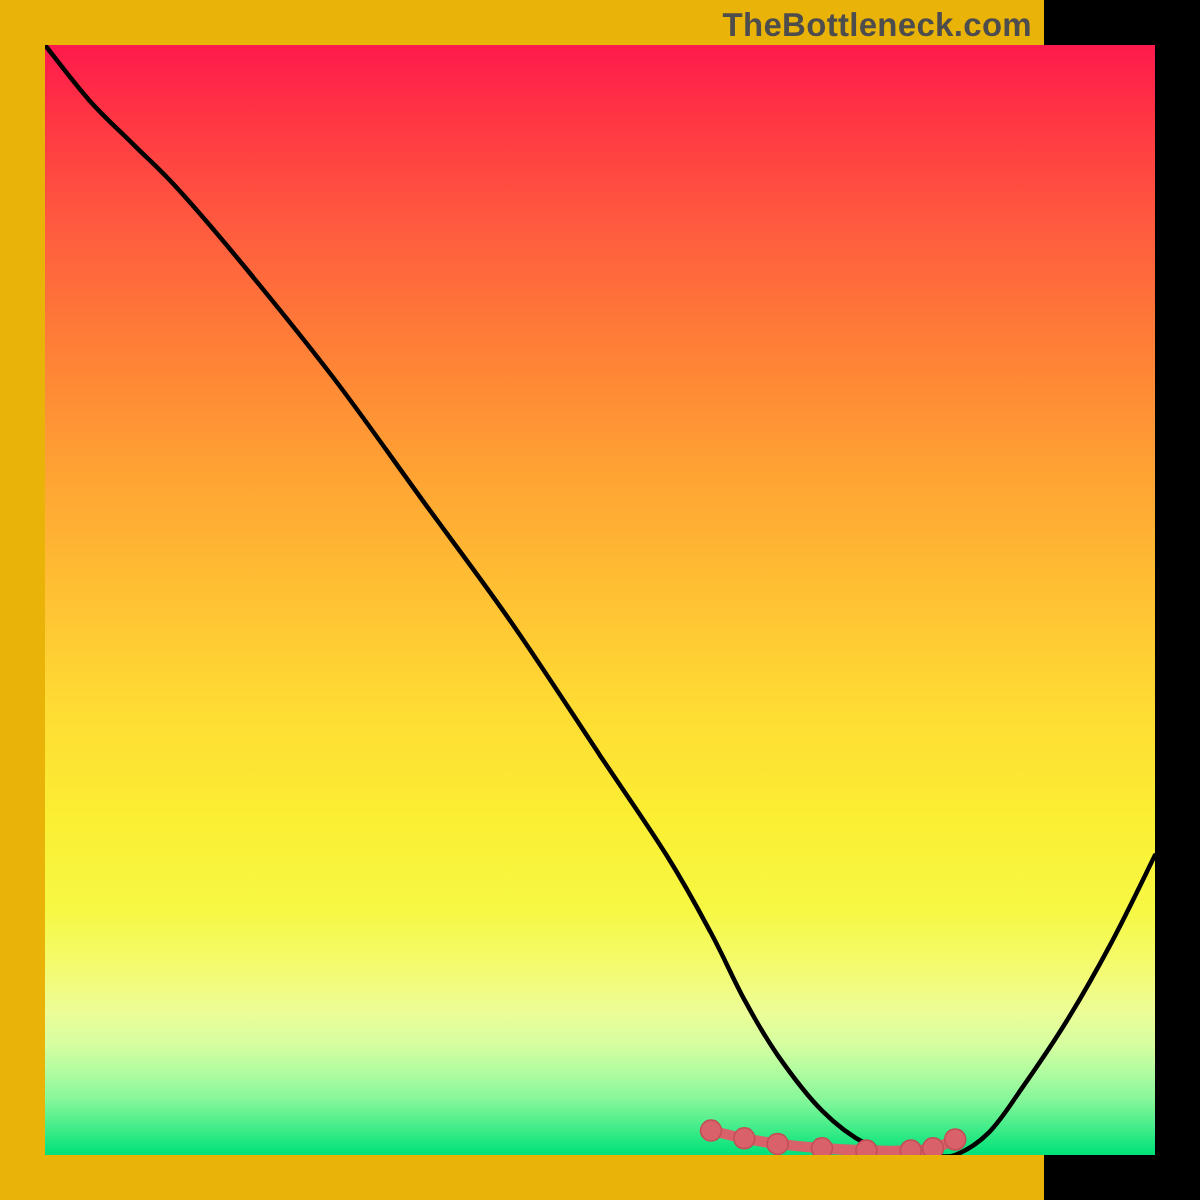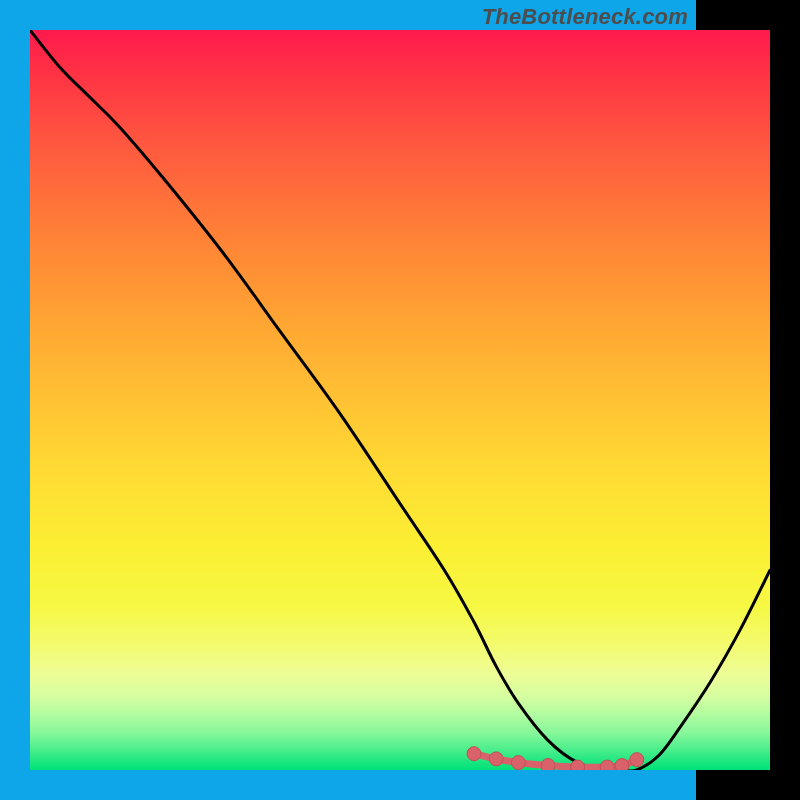--- a/index.html
+++ b/index.html
@@ -8,22 +8,21 @@
     width: 800px;
     height: 800px;
     background: #000;
     font-family: Arial, Helvetica, sans-serif;
     overflow: hidden;
   }
   .stage {
     position: relative;
     width: 696px;
     height: 800px;
-    background: #0ea5e9;
-    font-style: italic;
+    background: #eab308;
   }
   .plot-area {
     position: absolute;
     left: 30px;
     top: 30px;
     width: 740px;
     height: 740px;
   }
   .gradient {
     position: absolute;

